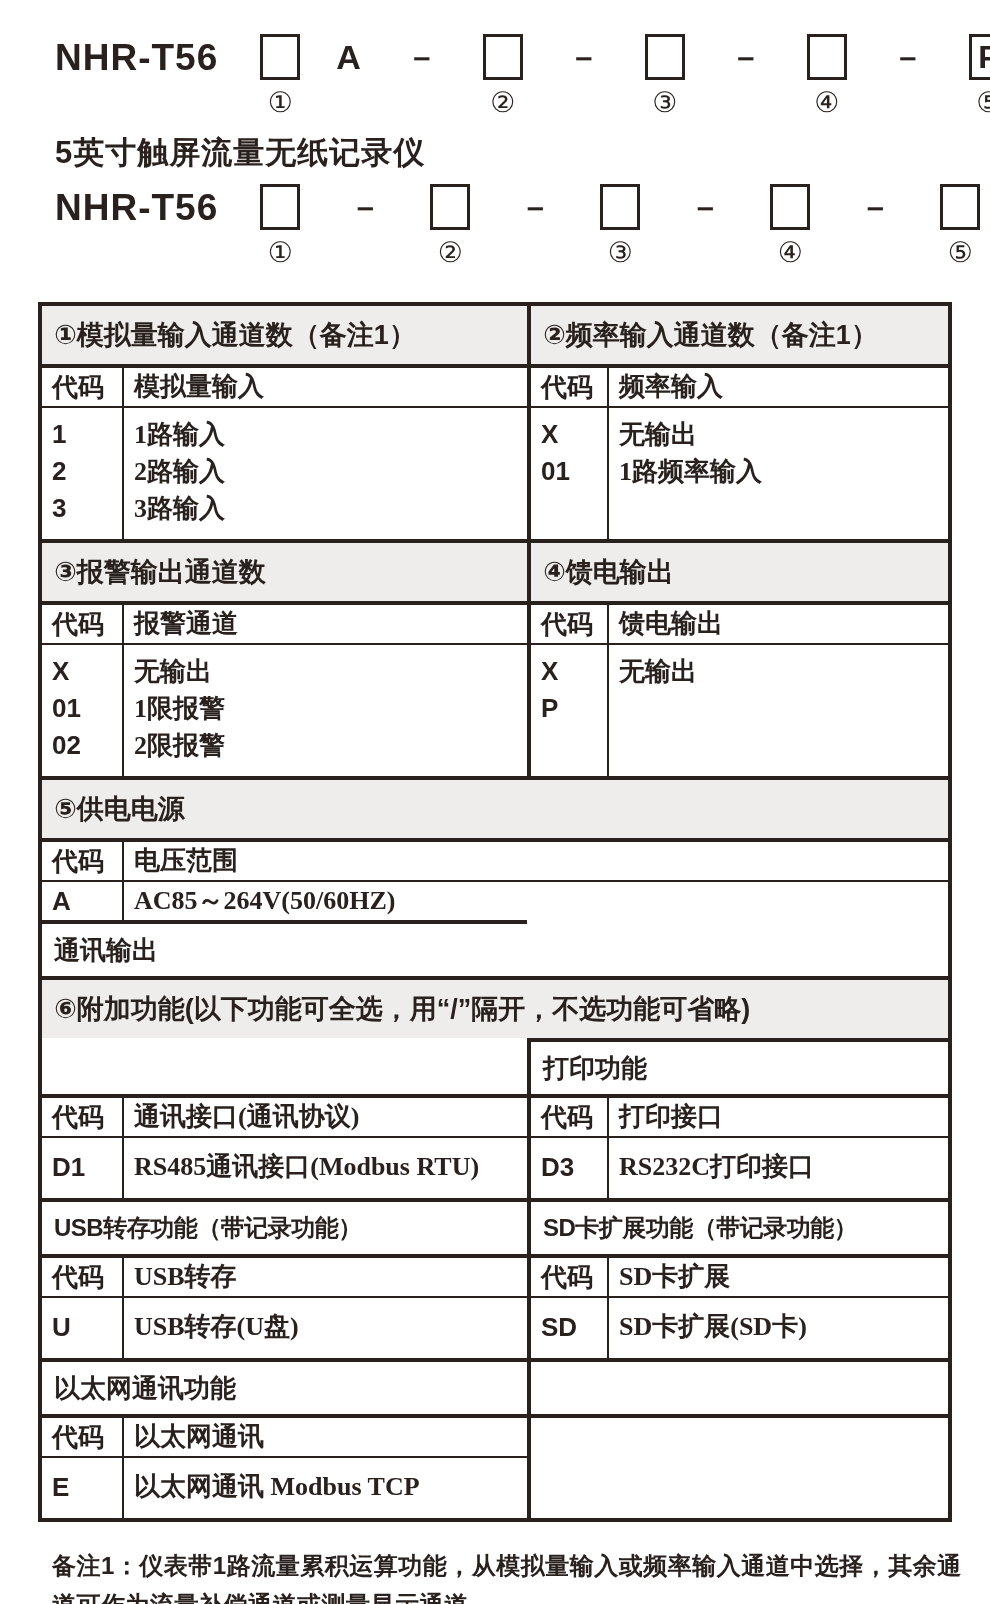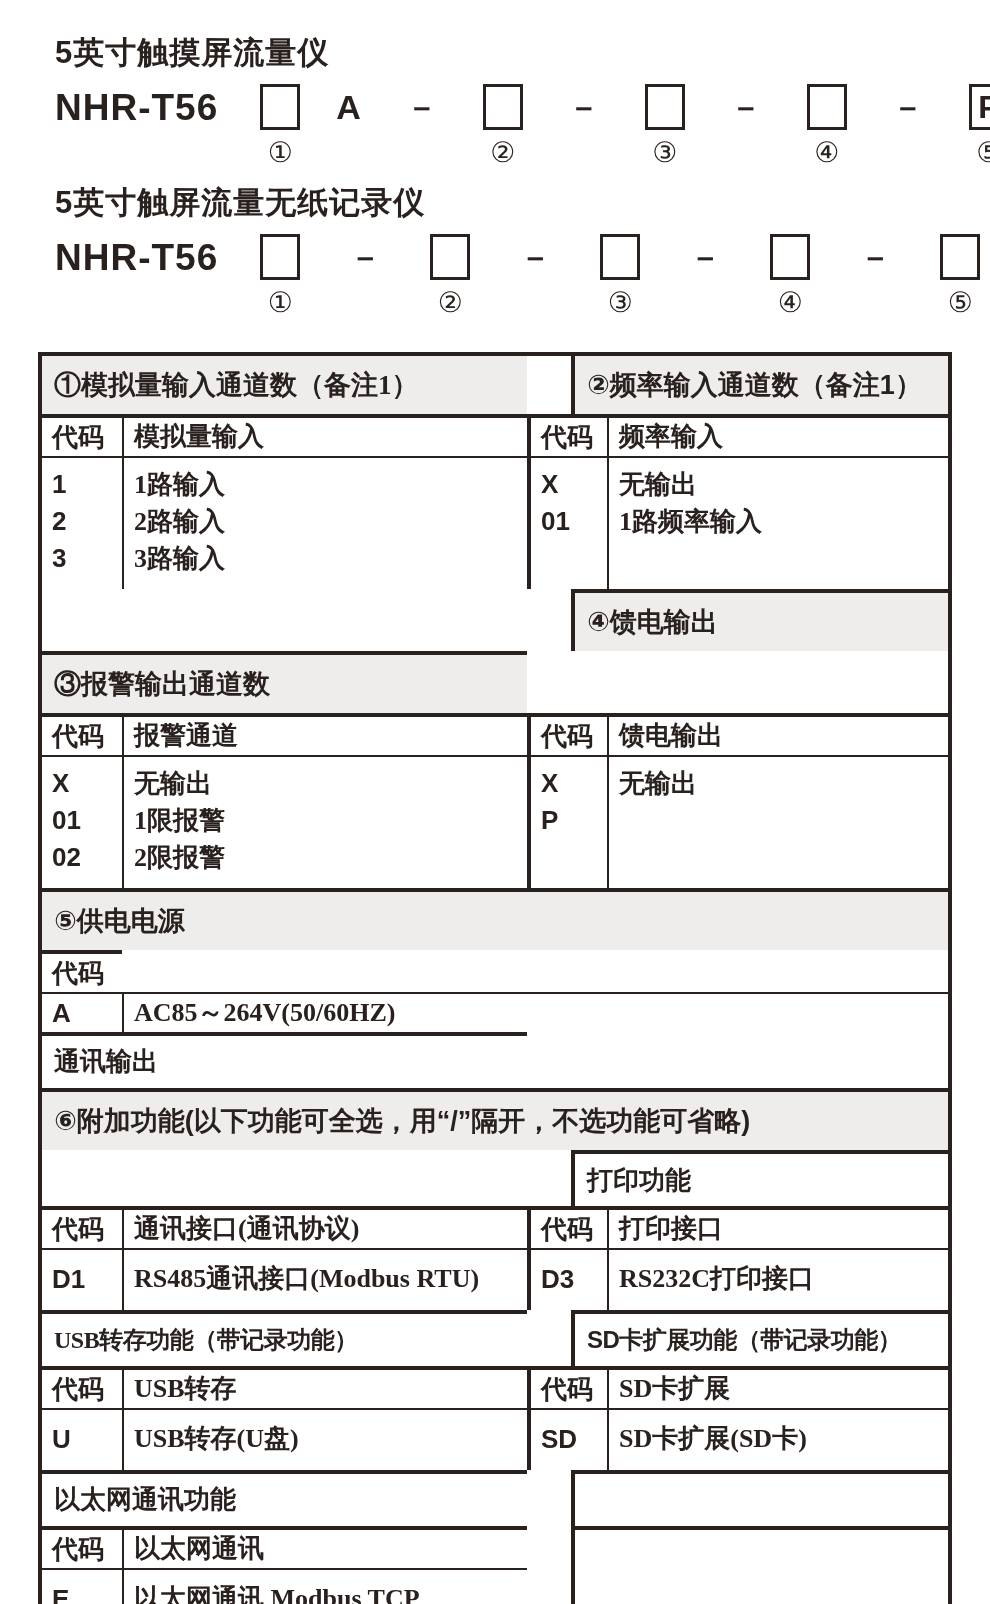--- a/index.html
+++ b/index.html
@@ -62,40 +62,39 @@
   .subhdr{font-size:26px;padding:10px 12px;line-height:32px;}
   .subhdr.sm{font-size:24px;letter-spacing:-0.5px;}
   .lbl{padding:2px 10px;}
   .vals{padding:8px 10px 12px;}
   .vline{line-height:37px;font-weight:700;font-size:26px;white-space:nowrap;}
   .val1{padding:12px 10px 14px;}
   .c1{grid-column:1;}
   .c2{grid-column:2;}
   .c3{grid-column:3;}
   .c4{grid-column:4;}
-  .cL{grid-column:1/3;font-family:Liberation Serif, serif;}
-  .cR{grid-column:3/5;margin-left:44px;}
+  .cL{grid-column:1/3;}
+  .cR{grid-column:3/5;}
   .cF{grid-column:1/5;}
   .c24{grid-column:2/5;}
   .rs2{grid-row:span 2;}
   .bl2{border-left:2px solid var(--ink);font-family:Liberation Serif, serif;}
   .bl4{border-left:4px solid var(--ink);}
   .bt2{border-top:2px solid var(--ink);}
   .bt4{border-top:4px solid var(--ink);}
 
   
   .notes{margin:24px 0 0 14px;width:916px;}
   .note{font-size:24px;font-weight:700;line-height:39px;letter-spacing:0.5px;}
 </style>
 </head>
 <body>
 
 <div class="page">
 
-  <div class="ptitle">5英寸触摸屏流量仪</div>
   <div class="model-line">
     <span class="prefix">NHR-T56</span>
     <span class="unit">
       <span class="box"></span>
       <span class="circ">①</span>
     </span>
     <span class="lit">A</span>
     <span class="dash">－</span>
     <span class="unit">
       <span class="box"></span>
@@ -184,22 +183,22 @@
     </div>
     <div class="cell vals c3 bt2 bl4">
       <div class="vline">X</div>
       <div class="vline">01</div>
     </div>
     <div class="cell vals c4 bt2 bl2">
       <div class="vline">无输出</div>
       <div class="vline">1路频率输入</div>
     </div>
 
+    <div class="cell hdr cL bt4">③报警输出通道数</div>
     <div class="cell hdr cR bt4 bl4">④馈电输出</div>
-    <div class="cell hdr cL bt4">③报警输出通道数</div>
 
     <div class="cell lbl c1 bt4">代码</div>
     <div class="cell lbl c2 bt4 bl2">报警通道</div>
     <div class="cell lbl c3 bt4 bl4">代码</div>
     <div class="cell lbl c4 bt4 bl2">馈电输出</div>
 
     <div class="cell vals c1 bt2">
       <div class="vline">X</div>
       <div class="vline">01</div>
       <div class="vline">02</div>
@@ -213,20 +212,21 @@
       <div class="vline">X</div>
       <div class="vline">P</div>
     </div>
     <div class="cell vals c4 bt2 bl2">
       <div class="vline">无输出</div>
     </div>
 
     <div class="cell hdr cF bt4">⑤供电电源</div>
 
     <div class="cell lbl c1 bt4">代码</div>
+    <div class="cell lbl c24 bt4 bl2">电压范围</div>
 
     <div class="cell lbl c1 bt2">A</div>
     <div class="cell lbl c24 bt2 bl2">AC85～264V(50/60HZ)</div>
 
     <div class="cell subhdr cL bt4">通讯输出</div>
 
     <div class="cell hdr cF bt4">⑥附加功能(以下功能可全选，用“/”隔开，不选功能可省略)</div>
     <div class="cell subhdr cR bt4 bl4">打印功能</div>
 
     <div class="cell lbl c1 bt4">代码</div>

